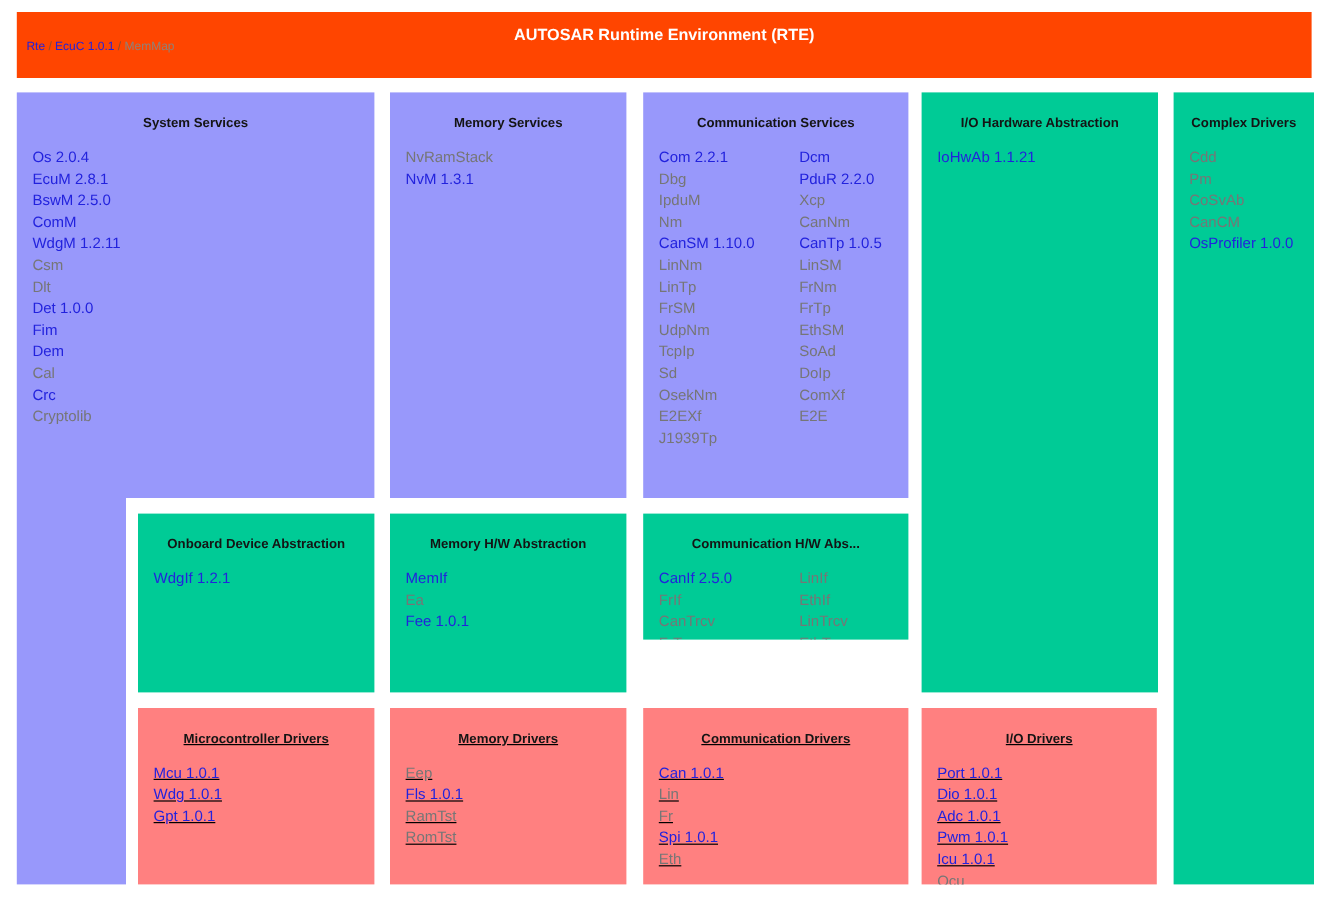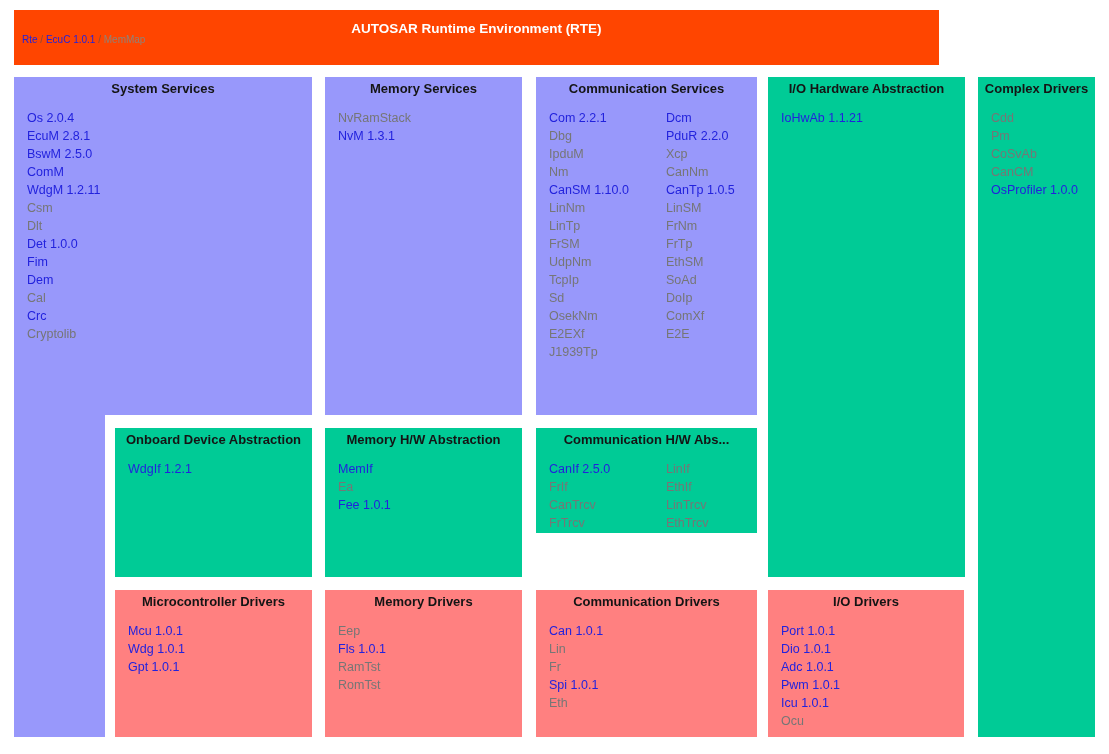--- a/index.html
+++ b/index.html
@@ -16,42 +16,42 @@
   }
   *{margin:0;padding:0;box-sizing:border-box;}
   html,body{background:#FFFFFF;}
   body{
     font-family:"Liberation Sans","DejaVu Sans",sans-serif;
     width:1109px;height:754px;position:relative;overflow:hidden;
   }
   .stage{position:absolute;left:0;top:0;width:1109px;height:754px;}
 
   .rte-header{
-    position:absolute;left:14px;top:10px;width:925px;height:55px;
+    position:absolute;left:14px;top:10px;width:1079px;height:55px;
     background:var(--header-bg);
   }
   .rte-title{
     position:absolute;left:0;right:0;top:11px;text-align:center;
     color:var(--header-title-text);font-weight:bold;font-size:13.5px;
   }
   .breadcrumb{
     position:absolute;left:8px;top:24px;font-size:10px;white-space:pre;
   }
   .breadcrumb .crumb.link{color:var(--link-text);}
   .breadcrumb .crumb.current{color:var(--crumb-current);}
   .breadcrumb .sep{color:var(--crumb-sep);}
 
   .block{position:absolute;overflow:hidden;}
   .purple{background:var(--service-bg);}
   .green{background:var(--abstraction-bg);}
-  .red{background:var(--driver-bg);}
+  .red{background:var(--driver-bg);text-decoration:underline;}
 
   .block-title{
-    padding-top:4px;text-align:center;
-    font-weight:bold;font-size:13px;color:var(--title-text);
+    padding-top:20px;text-align:center;
+    font-weight:bold;font-size:11px;color:var(--title-text);
     white-space:nowrap;
   }
   .items{padding:13px 6px 0 13px;font-size:12.5px;line-height:18px;}
   .items.two-col{display:flex;}
   .items .col1{width:117px;flex:none;}
   .items .col2{flex:1;}
   .item{white-space:nowrap;}
   .item.link{color:var(--link-text);}
   .item.muted{color:var(--muted-text);}
 </style>

